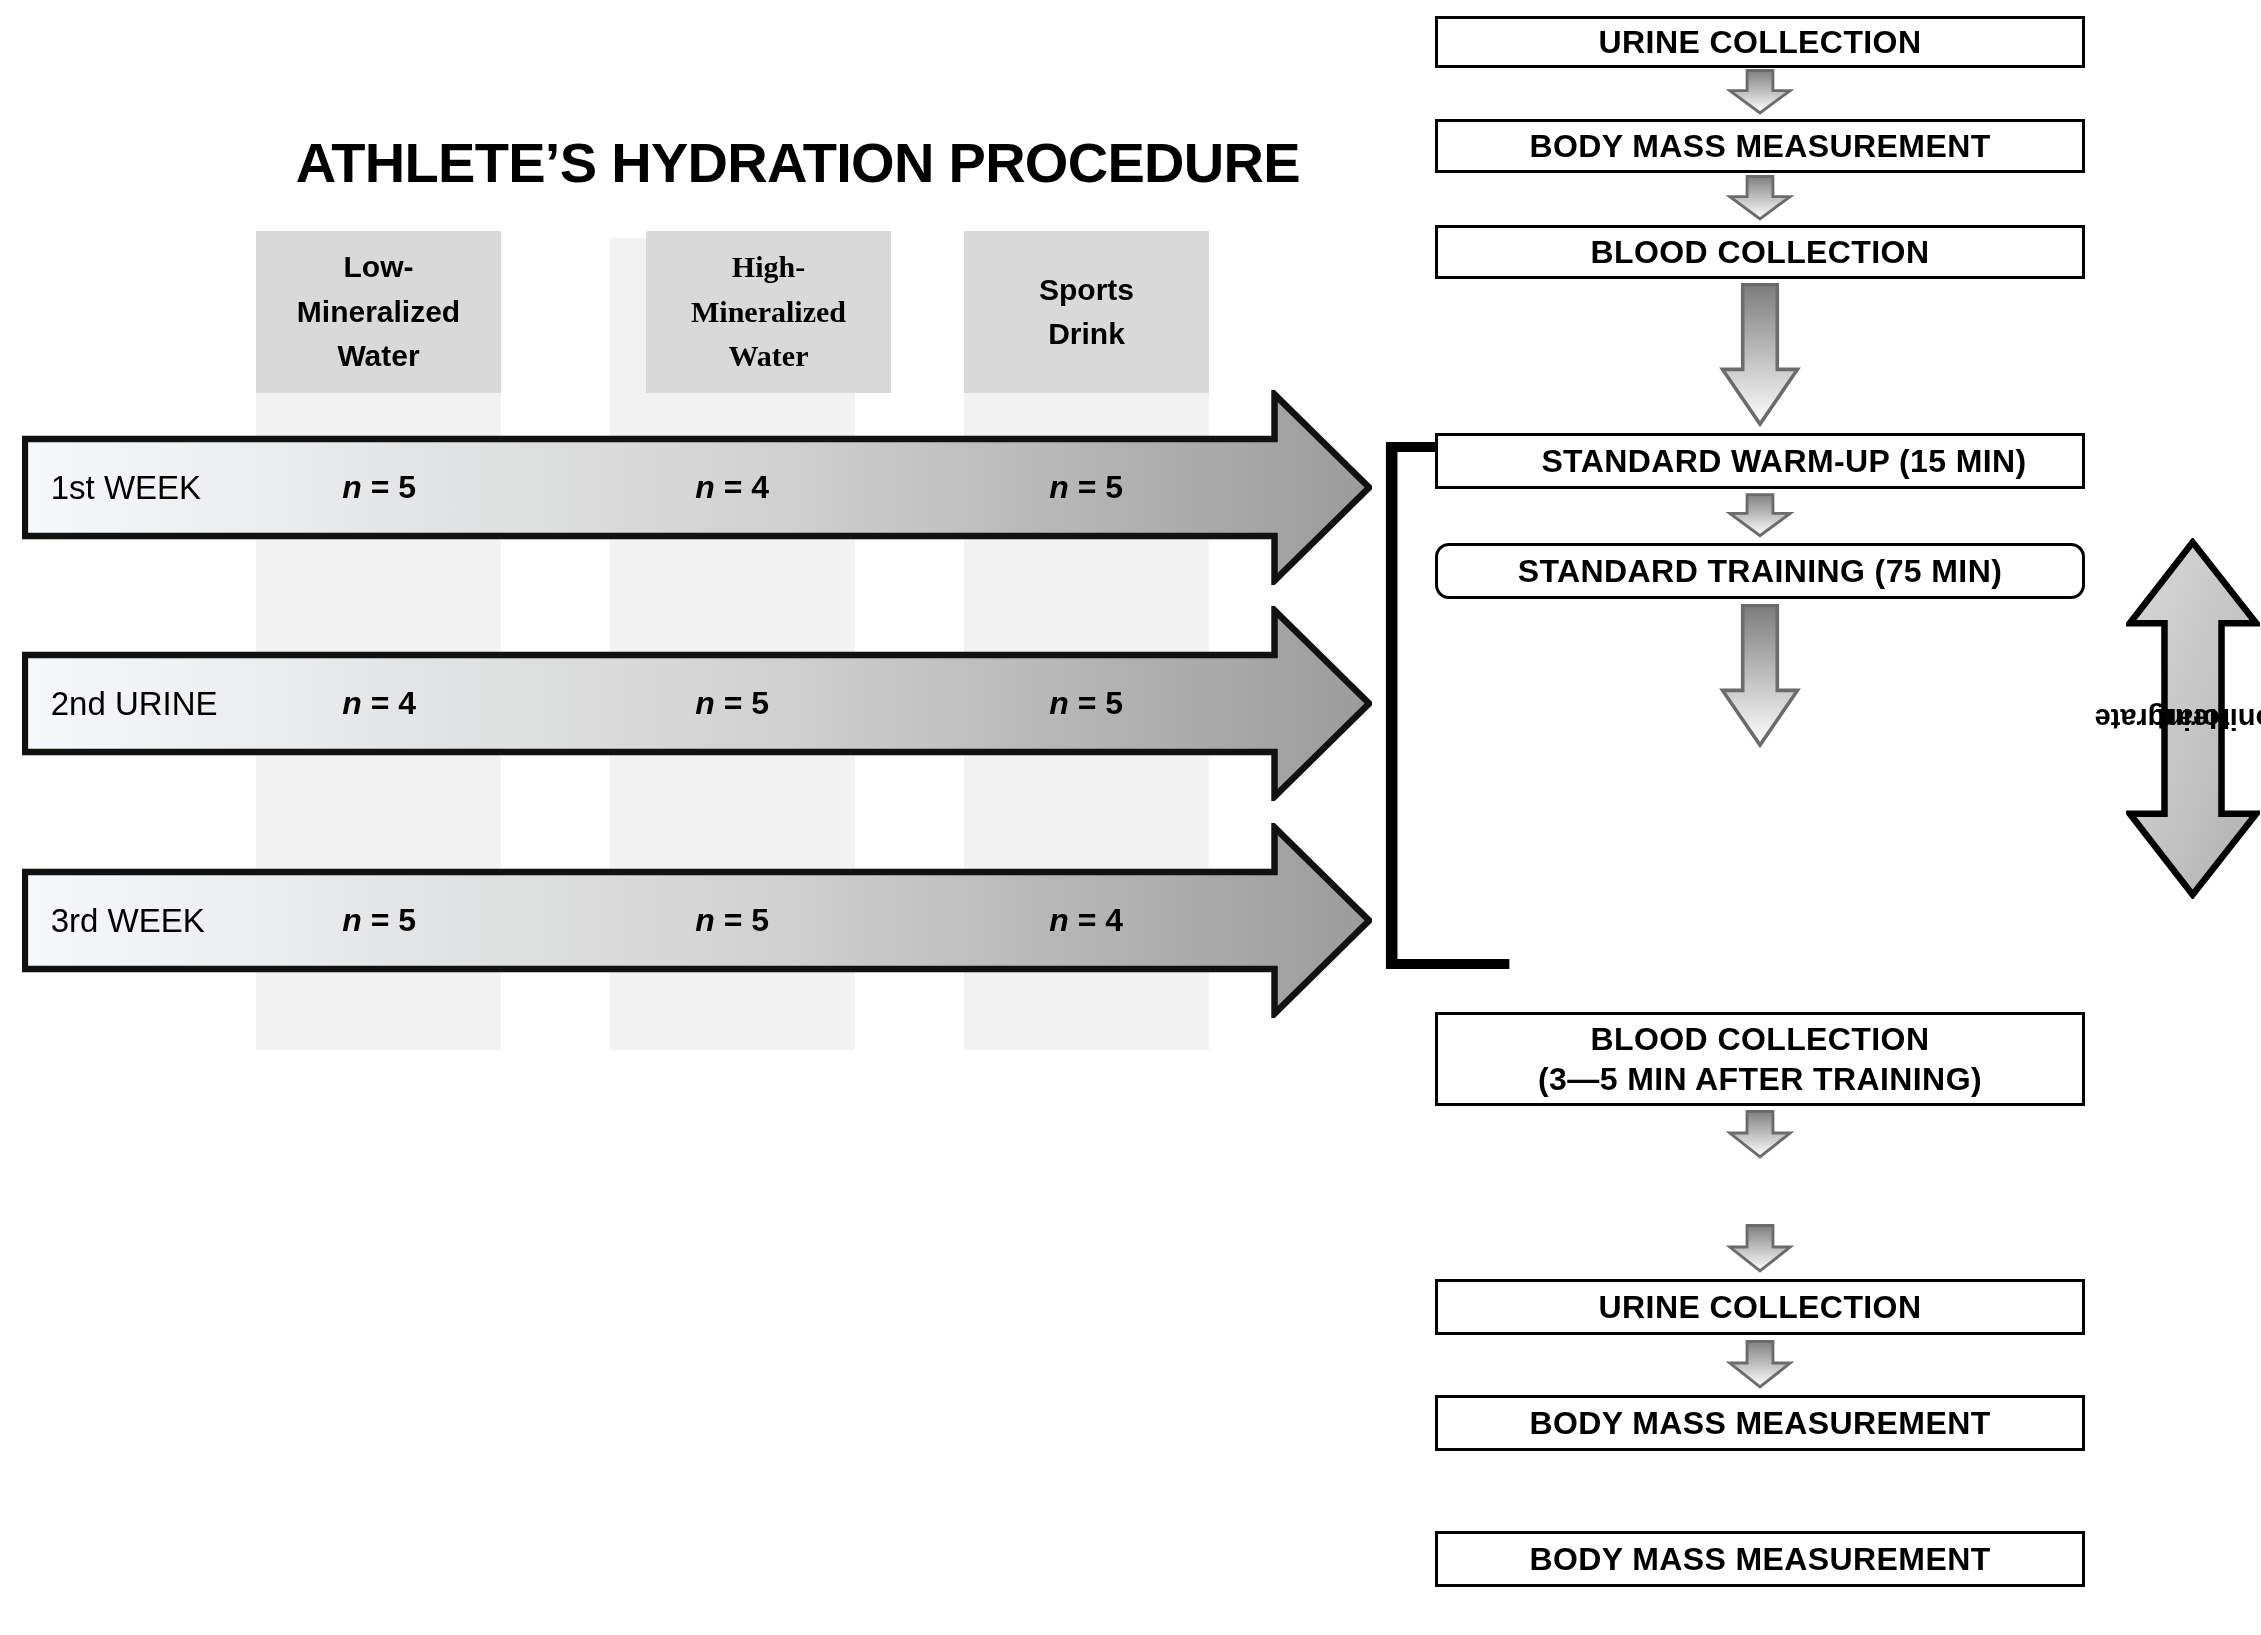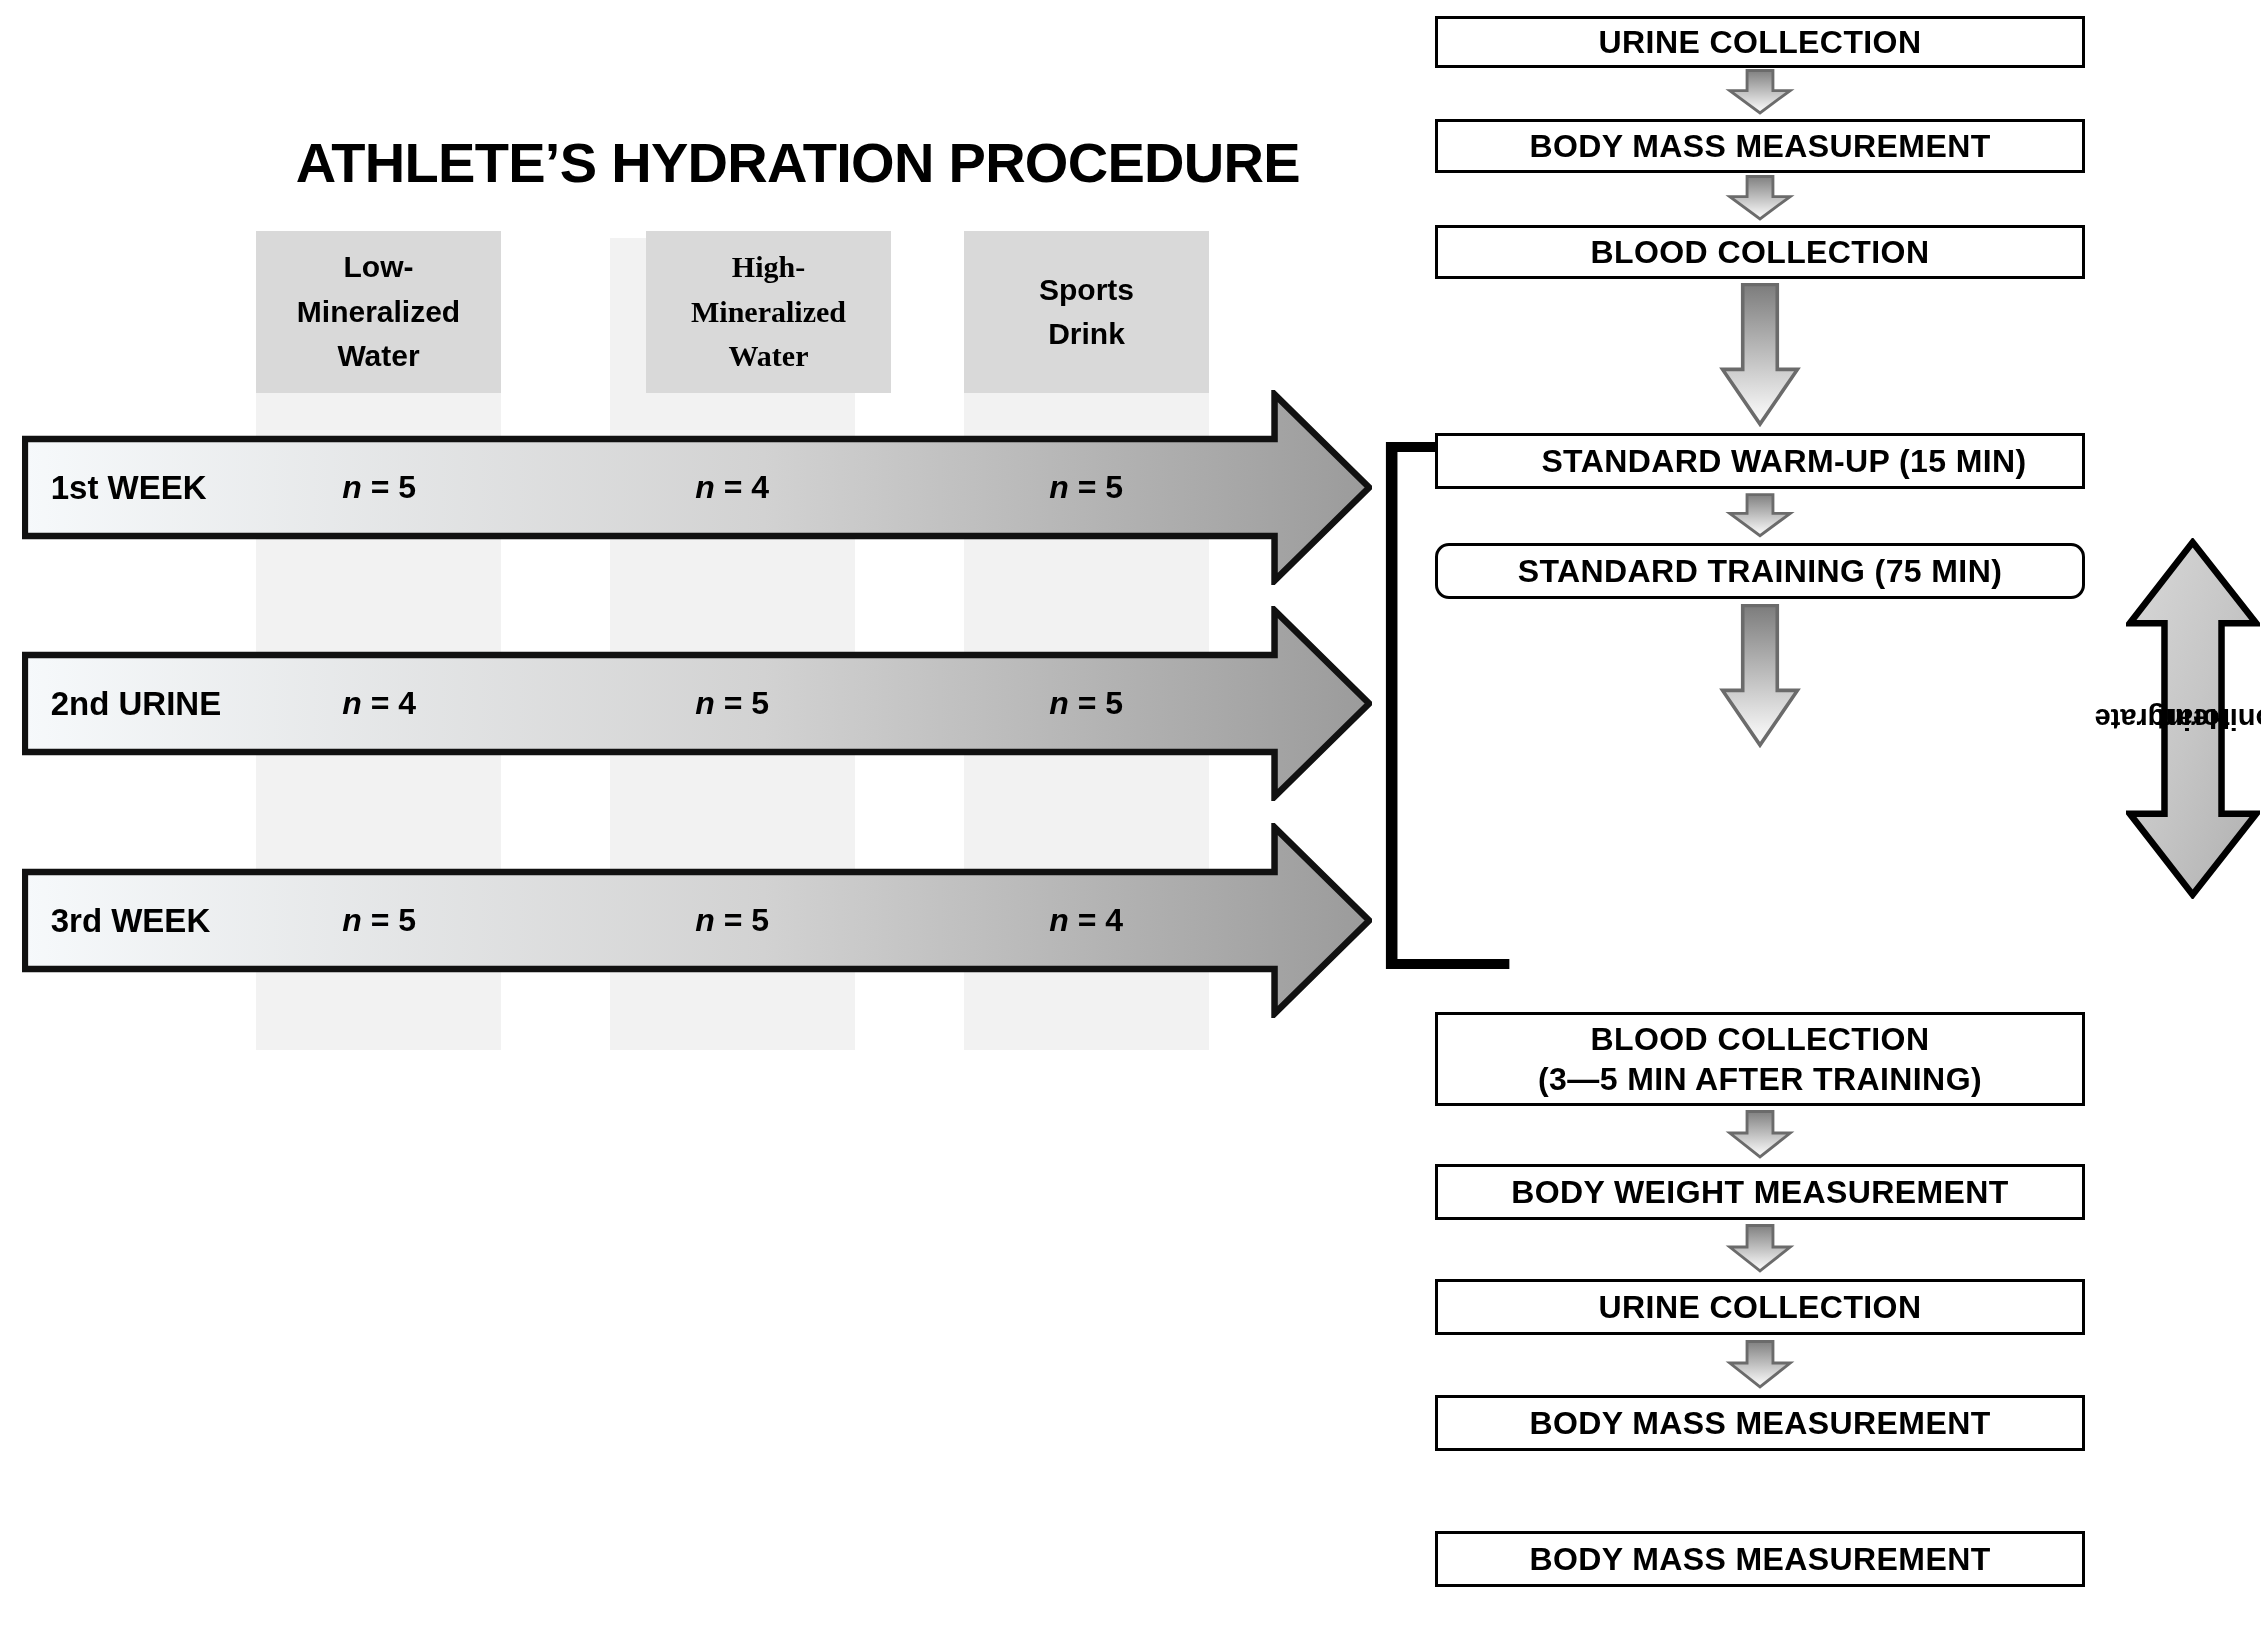--- a/index.html
+++ b/index.html
@@ -40,21 +40,21 @@
   .week-arrow svg{display:block;width:100%;height:100%;}
 
   .week-row-text{
     position:absolute;left:21.7px;width:1271px;height:195px;
     display:flex;align-items:center;pointer-events:none;
   }
   #rowtext-0{top:390px;}
   #rowtext-1{top:606px;}
   #rowtext-2{top:823px;}
   .week-label{
-    position:absolute;left:29px;font-size:33px;font-weight:bold;white-space:nowrap;
+    position:absolute;left:29px;font-size:33px;font-weight:normal;white-space:nowrap;
   }
   .n-cell{
     position:absolute;width:245px;text-align:center;font-size:32px;font-weight:bold;
     white-space:nowrap;
   }
   #n-0-0,#n-1-0,#n-2-0{left:235px;}
   #n-0-1,#n-1-1,#n-2-1{left:588px;}
   #n-0-2,#n-1-2,#n-2-2{left:942px;}
 
   
@@ -263,23 +263,20 @@
       <defs>
           <linearGradient id="fg6" x1="0" y1="0" x2="0" y2="1">
         <stop offset="0%" stop-color="#808080"></stop>
             <stop offset="100%" stop-color="#ffffff"></stop>
           </linearGradient>
         </defs>
       <polygon points="32,2 68,2 68,32 92,32 50,65 8,32 32,32" fill="url(#fg6)" stroke="#6b6b6b" stroke-width="4"></polygon>
     </svg>
   </div>
 
-  <div class="flow-box" style="top:1164px;height:56px;">
-    <span>BODY WEIGHT MEASUREMENT</span>
-  </div>
   <div class="flow-arrow" style="left:289px;top:1224px;">
     <svg width="72" height="49" viewBox="0 0 100 68">
       <defs>
           <linearGradient id="fg7" x1="0" y1="0" x2="0" y2="1">
         <stop offset="0%" stop-color="#808080"></stop>
             <stop offset="100%" stop-color="#ffffff"></stop>
           </linearGradient>
         </defs>
       <polygon points="32,2 68,2 68,32 92,32 50,65 8,32 32,32" fill="url(#fg7)" stroke="#6b6b6b" stroke-width="4"></polygon>
     </svg>

